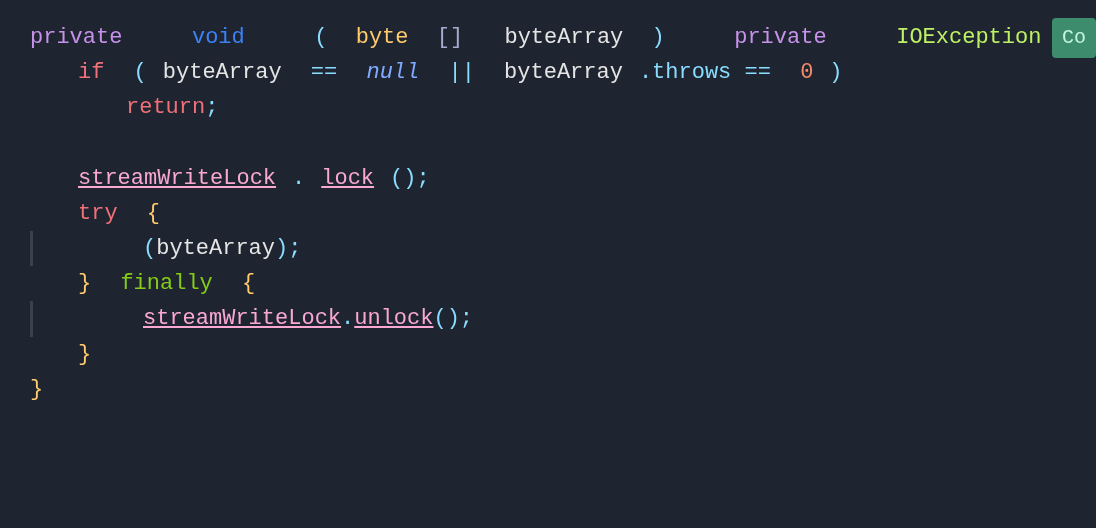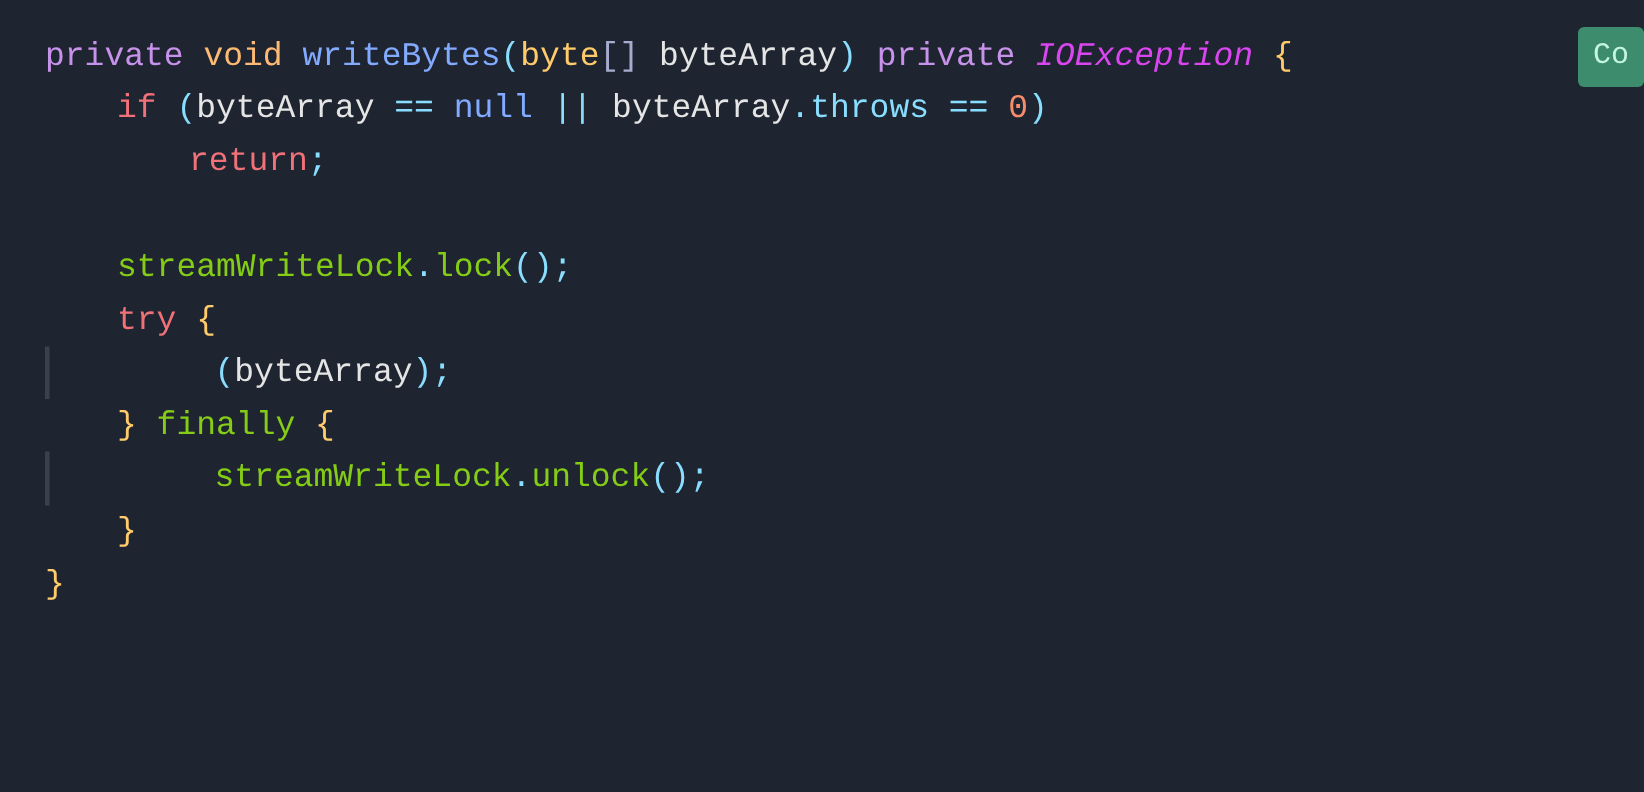--- a/index.html
+++ b/index.html
@@ -28,72 +28,71 @@
 
     .code-line {
       display: flex;
       align-items: baseline;
       white-space: pre;
       position: relative;
     }
 
     
     .kw-private { color: #c792ea; } 
-    .kw-void    { color: #fdba74; font-family: Liberation Mono, monospace; } 
+    .kw-void    { color: #3b82f6; font-family: Liberation Mono, monospace; } 
     .kw-throws  { color: #c792ea; } 
     .method-name { color: #82aaff; } 
     .type-name   { color: #ffcb6b; } 
     .param-italic { color: #e5e5e5; } 
     .operator    { color: #89ddff; } 
     .keyword-if  { color: #f07178; } 
     .keyword-return { color: #f07178; } 
     .keyword-try { color: #f07178; } 
     .keyword-finally { color: #84cc16; } 
-    .keyword-null { color: #82aaff; } 
+    .keyword-null { color: #82aaff; font-style: italic; } 
     .number      { color: #f78c6c; } 
     .punct       { color: #89ddff; } 
     .plain       { color: #a6accd; } 
-    .method-call { color: #84cc16; } 
+    .method-call { color: #f9a8d4; text-decoration: underline; } 
     .brace       { color: #ffcb6b; } 
-    .exception   { color: #d946ef; font-style: italic; } 
+    .exception   { color: #bef264; } 
     .comment-btn {
       position: absolute;
       right: 0;
       top: 50%;
       transform: translateY(-50%);
       background-color: #3d8c6e;
       color: #c3f5e1;
       font-family: 'Courier New', Courier, monospace;
       font-size: 20px;
       padding: 4px 8px;
       border-radius: 4px;
       font-style: normal;
     }
 
-    .indent1 { padding-left: 48px; }
+    .indent1 { padding-left: 48px; gap: 16px; }
     .indent2 { padding-left: 96px; text-align: center; }
 
     .border-line {
       width: 3px;
       background-color: #3a4050;
       margin-right: 14px;
       flex-shrink: 0;
     }
   </style>
 </head>
 <body>
 
 <div class="code-container">
 
-  <div class="code-line" style="position:relative;">
+  <div class="code-line" style="position:relative;justify-content:space-between;">
     <span class="kw-private">private</span>
     <span class="plain"> </span>
     <span class="kw-void">void</span>
     <span class="plain"> </span>
-    <span class="method-name">writeBytes</span>
     <span class="punct">(</span>
     <span class="type-name">byte</span>
     <span class="plain">[] </span>
     <span class="param-italic">byteArray</span>
     <span class="punct">)</span>
     <span class="plain"> </span>
     <span class="kw-throws">private</span>
     <span class="plain"> </span>
     <span class="exception">IOException</span>
     <span class="brace"> {</span>

